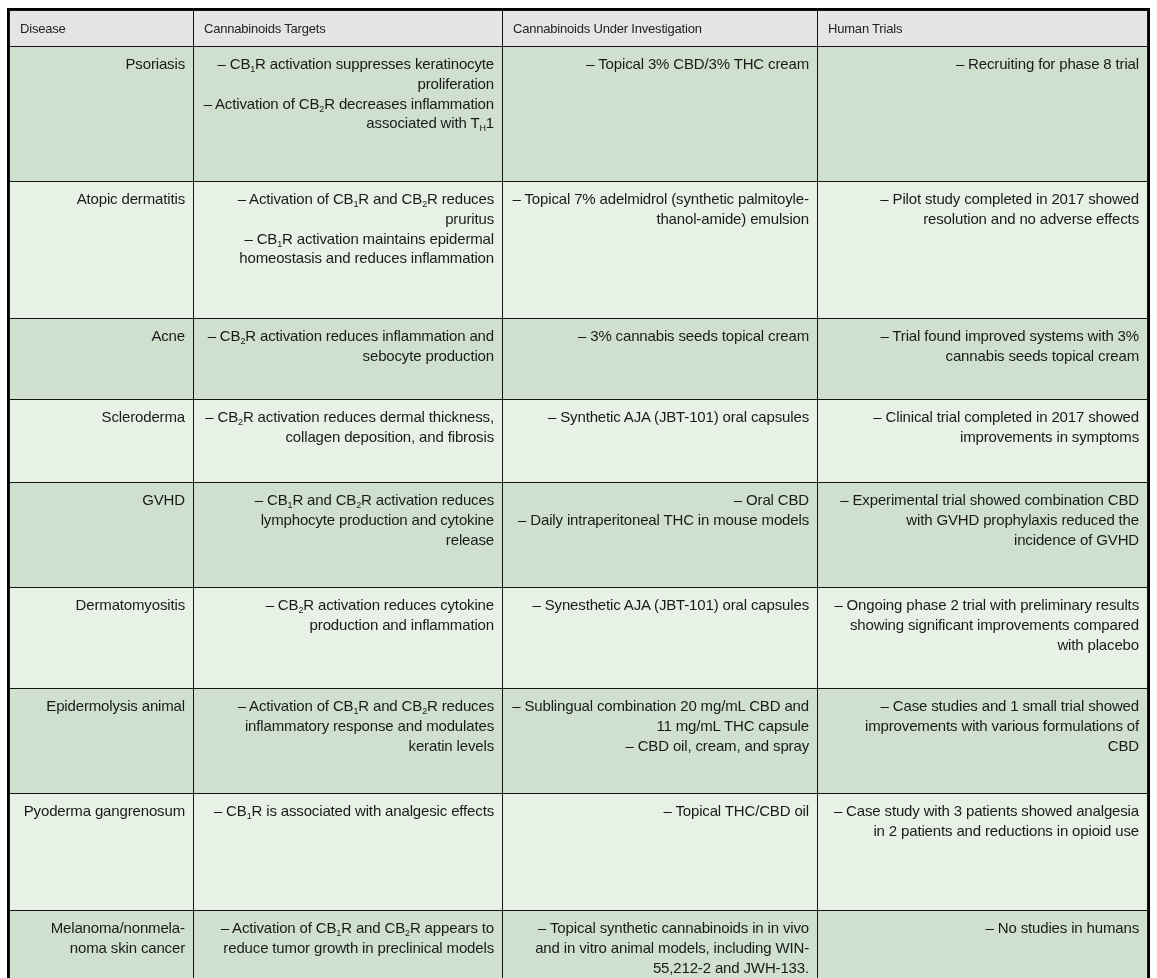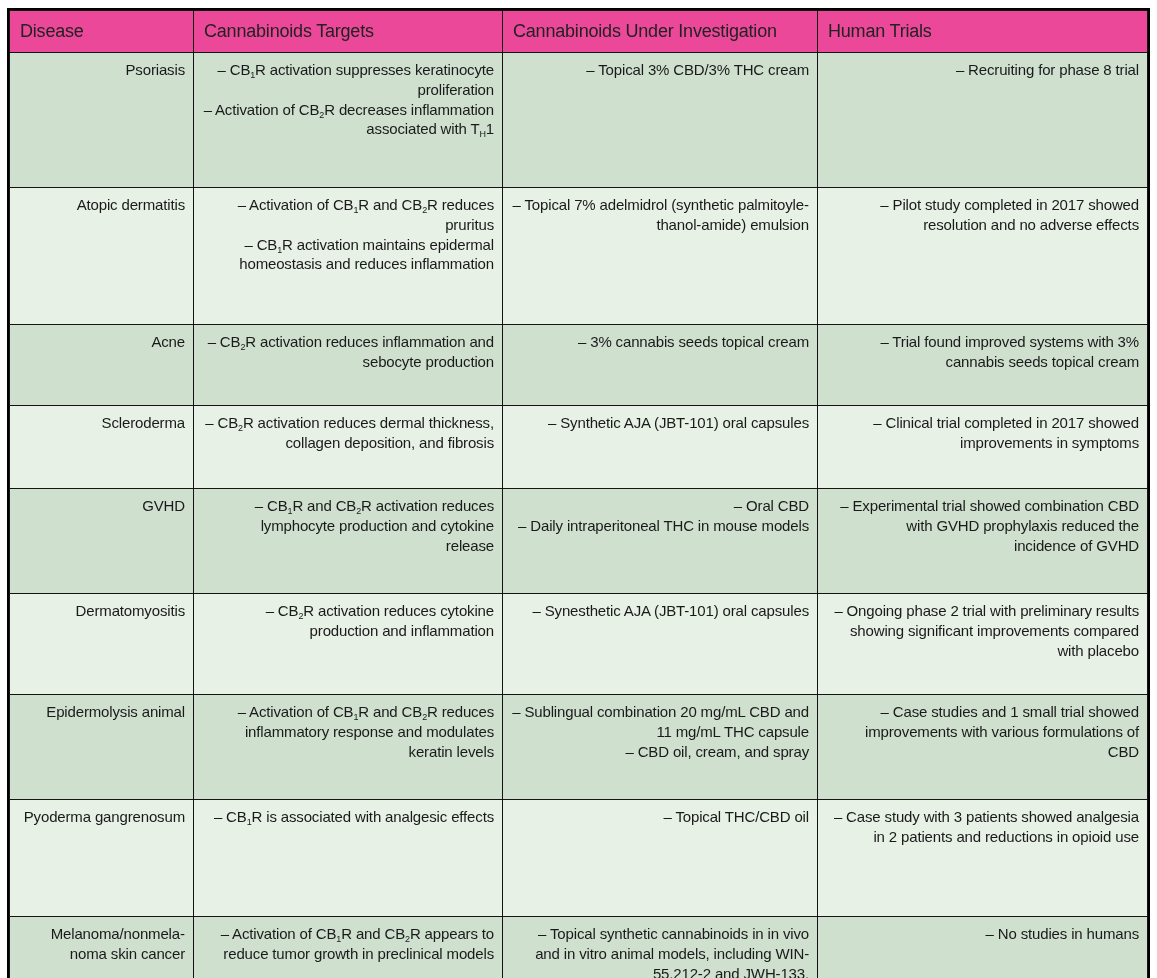--- a/index.html
+++ b/index.html
@@ -5,21 +5,21 @@
   html,body{margin:0;padding:0;background:#ffffff;}
   body{width:1157px;height:978px;position:relative;
        font-family:"Liberation Sans",sans-serif;color:#1a1a1a;
        -webkit-font-smoothing:antialiased;}
   .frame{position:absolute;left:7px;top:8px;width:1139px;
          border:2px solid #000;border-bottom-width:3px;background:#fff;}
   .title-bar{background:#17964d;color:#fff;font-size:19px;font-weight:bold;
              letter-spacing:-0.2px;padding:5px 0 6px 12px;line-height:1.1;}
   table{border-collapse:collapse;table-layout:fixed;width:100%;}
   col.c1{width:184px}col.c2{width:309px}col.c3{width:315px}
-  th{background:#ec4899;font-weight:normal;font-size:18px;text-align:left;
+  th{background:#e5e5e5;font-weight:normal;font-size:13px;text-align:left;
      padding:10px 8px 10px 10px;letter-spacing:-0.2px;color:#222;margin-left:16px;}
   th,td{border:1px solid #141414;vertical-align:top;}
   td{font-size:15px;line-height:1.32;letter-spacing:-0.15px;
      padding:7px 8px 7px 8px;text-align:right;}
   tbody tr:nth-child(odd) td{background:#cfe0cf;}
   tbody tr:nth-child(even) td{background:#e7f1e5;}
   tbody tr:nth-child(1) td{height:120px}
   tbody tr:nth-child(2) td{height:122px}
   tbody tr:nth-child(3) td{height:66px}
   tbody tr:nth-child(4) td{height:68px}

